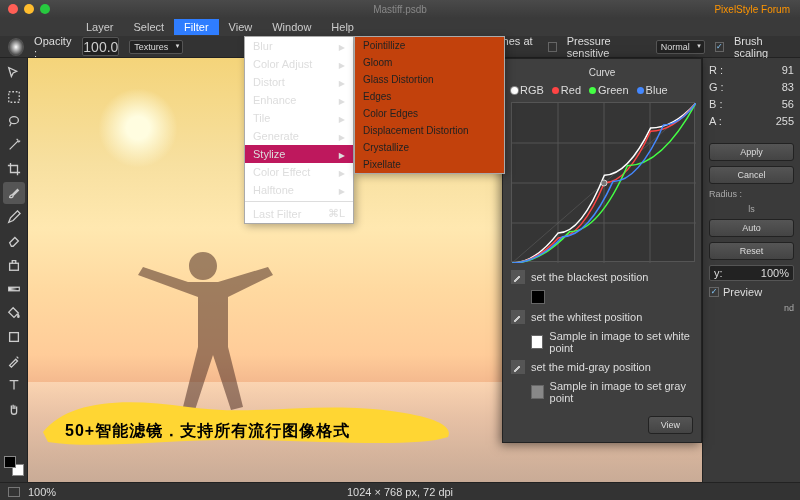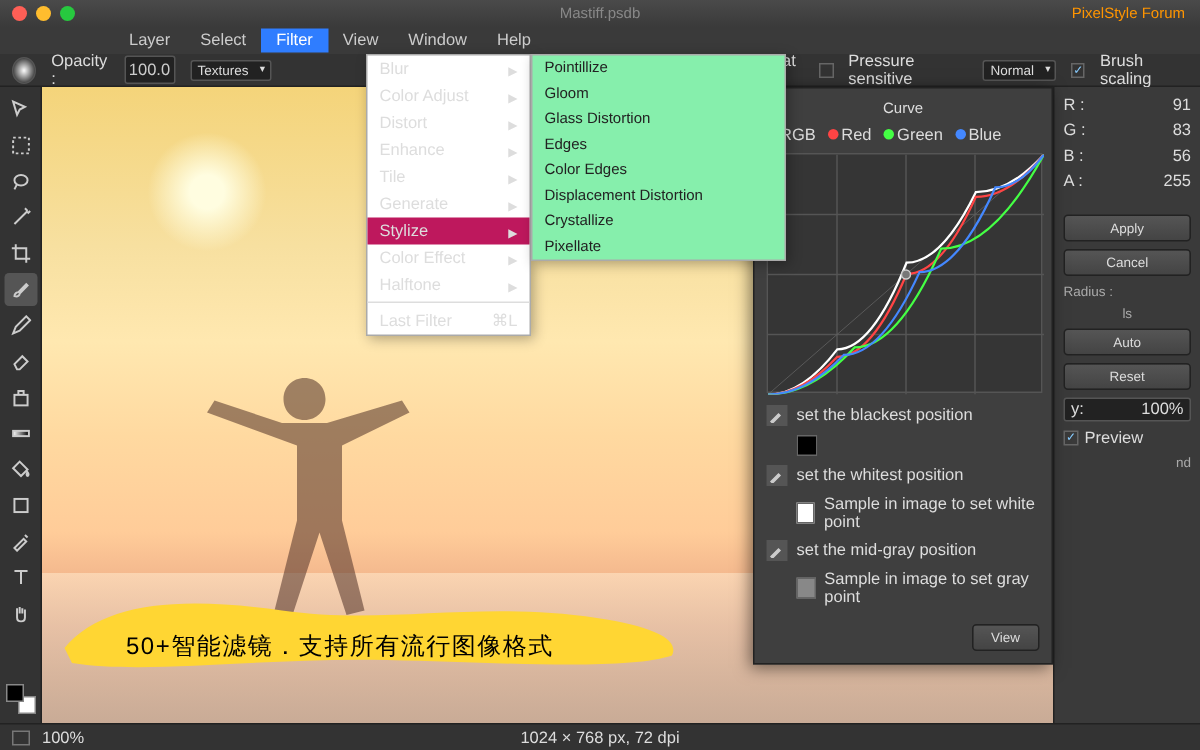--- a/index.html
+++ b/index.html
@@ -8,57 +8,57 @@
 .traffic{display:flex;gap:6px}
 .tl{width:10px;height:10px;border-radius:50%}
 .tl-r{background:#ff5f56}.tl-y{background:#ffbd2e}.tl-g{background:#27c93f}
 .doc-title{position:absolute;left:50%;transform:translateX(-50%);color:#888;font-size:10px}
 .forum{position:absolute;right:10px;color:#ff9500;font-size:10px}
 .menubar{height:18px;background:#3a3a3a;display:flex;align-items:center;padding-left:76px;gap:0}
 .menu-item{padding:2px 10px;color:#ccc;cursor:default}
 .menu-item.active{background:#2f7dff;color:#fff}
 .optbar{height:22px;background:#333;border-bottom:1px solid #222;display:flex;align-items:center;padding:0 8px;gap:10px;font-size:9px;color:#aaa}
 .brush-prev{width:18px;height:18px;border-radius:50%;background:radial-gradient(#fff,#000);border:1px solid #555}
-.opt-input{width:38px;height:19px;background:#222;border:1px solid #555;color:#ccc;font-size:11px;text-align:center;border-radius:2px;display:inline-flex;align-items:center;justify-content:center}
+.opt-input{width:38px;height:19px;background:#222;border:1px solid #555;color:#ccc;font-size:14px;text-align:center;border-radius:2px;display:inline-flex;align-items:center;justify-content:center}
 .opt-chk{width:10px;height:10px;border:1px solid #666;display:inline-block;vertical-align:middle}
 .opt-chk.on::after{content:"✓";color:#8cf;font-size:8px;display:block;text-align:center;line-height:8px}
 .opt-sel{background:#222;border:1px solid #555;padding:1px 14px 1px 4px;border-radius:2px;position:relative;font-size:9px}
 .opt-sel::after{content:"▾";position:absolute;right:3px;font-size:7px}
 .main{position:absolute;top:58px;left:0;right:0;bottom:18px;display:flex}
 .toolstrip{width:28px;background:#333;border-right:1px solid #222;display:flex;flex-direction:column;align-items:center;padding-top:4px;gap:2px}
 .tool{width:22px;height:22px;display:flex;align-items:center;justify-content:center;border-radius:3px;color:#bbb}
 .tool.sel{background:#555}
 .tool svg{width:14px;height:14px;stroke:#ccc;fill:none;stroke-width:1.5}
 .swatches{margin-top:auto;margin-bottom:6px;position:relative;width:20px;height:20px}
 .sw{position:absolute;width:12px;height:12px;border:1px solid #888}
 .sw-f{background:#000;top:0;left:0;z-index:1}
 .sw-b{background:#fff;bottom:0;right:0}
 .canvas{flex:1;position:relative;background:linear-gradient(180deg,#f4d47a 0%,#f7e0a0 25%,#ffe8b0 40%,#ffd9a0 55%,#ffcc99 70%,#e6a080 85%,#cc8870 100%);overflow:hidden}
 .sun{position:absolute;width:80px;height:80px;background:radial-gradient(circle,#fffde0 20%,transparent 70%);top:30px;left:70px;border-radius:50%}
 .figure{position:absolute;bottom:60px;left:100px;width:160px;height:200px}
 .figure svg{width:100%;height:100%}
 .water{position:absolute;bottom:0;left:0;right:0;height:100px;background:linear-gradient(180deg,rgba(255,230,200,0.6),rgba(200,180,160,0.8))}
 .brush-stroke{position:absolute;bottom:30px;left:10px;width:420px;height:60px}
 .brush-stroke svg{width:100%;height:100%}
-.slogan{position:absolute;bottom:40px;left:56px;font-size:16px;font-weight:normal;color:#000;letter-spacing:1px}
+.slogan{position:absolute;bottom:40px;left:37px;font-size:16px;font-weight:bold;color:#000;letter-spacing:1px}
 .rpanel{width:98px;background:#3a3a3a;border-left:1px solid #222;padding:6px;font-size:9px;color:#bbb;display:flex;flex-direction:column;gap:5px}
 .rgba-row{display:flex;justify-content:space-between;font-size:9px}
 .rbtn{background:linear-gradient(#555,#444);border:1px solid #222;border-radius:3px;padding:3px;text-align:center;font-size:9px;color:#ddd}
 .rlbl{font-size:9px;color:#aaa}
 .rsel{background:#222;border:1px solid #555;padding:1px 4px;border-radius:2px;font-size:9px;display:flex;justify-content:space-between}
 .rchk{display:flex;align-items:center;gap:4px;font-size:9px}
 .statusbar{position:absolute;bottom:0;left:0;right:0;height:18px;background:#333;border-top:1px solid #222;display:flex;align-items:center;padding:0 8px;font-size:9px;color:#999}
 .statusbar .center{position:absolute;left:50%;transform:translateX(-50%)}
 .dropdown{position:absolute;top:36px;left:244px;width:110px;background:#fff;border:1px solid #aaa;box-shadow:2px 2px 8px rgba(0,0,0,0.3);z-index:100}
 .dd-item{padding:3px 8px;color:#222;display:flex;justify-content:space-between;align-items:flex-end;font-size:10px}
 .dd-item.hl{background:#be185d;color:#fff}
 .dd-item.dis{color:#aaa}
 .dd-sep{height:1px;background:#ddd;margin:2px 0}
 .dd-arrow{font-size:8px}
-.submenu{position:absolute;top:36px;left:354px;width:170px;background:#86efac;border:1px solid #aaa;box-shadow:2px 2px 8px rgba(0,0,0,0.3);z-index:101}
+.submenu{position:absolute;top:36px;left:354px;width:151px;background:#c2410c;border:1px solid #aaa;box-shadow:2px 2px 8px rgba(0,0,0,0.3);z-index:101}
 .curve-panel{position:absolute;top:58px;right:98px;width:200px;background:#3f3f3f;border:1px solid #222;box-shadow:-2px 2px 10px rgba(0,0,0,0.5);z-index:50;padding:8px;color:#ccc}
 .curve-title{text-align:center;font-size:10px;margin-bottom:6px}
 .curve-channels{display:flex;gap:8px;font-size:9px;margin-bottom:6px;align-items:center}
 .ch-dot{width:7px;height:7px;border-radius:50%;display:inline-block;margin-right:2px}
 .curve-box{width:184px;height:160px;background:#353535;border:1px solid #555;position:relative;margin-bottom:8px}
 .cp-row{display:flex;align-items:center;gap:6px;margin-bottom:6px;font-size:8px;color:#aaa}
 .cp-icon{width:14px;height:14px;background:#555;display:flex;align-items:center;justify-content:center}
 .cp-icon svg{width:10px;height:10px;stroke:#ccc;fill:#ccc}
 .cp-sw{width:14px;height:14px;border:1px solid #666}
 .cp-sub{padding-left:20px}

